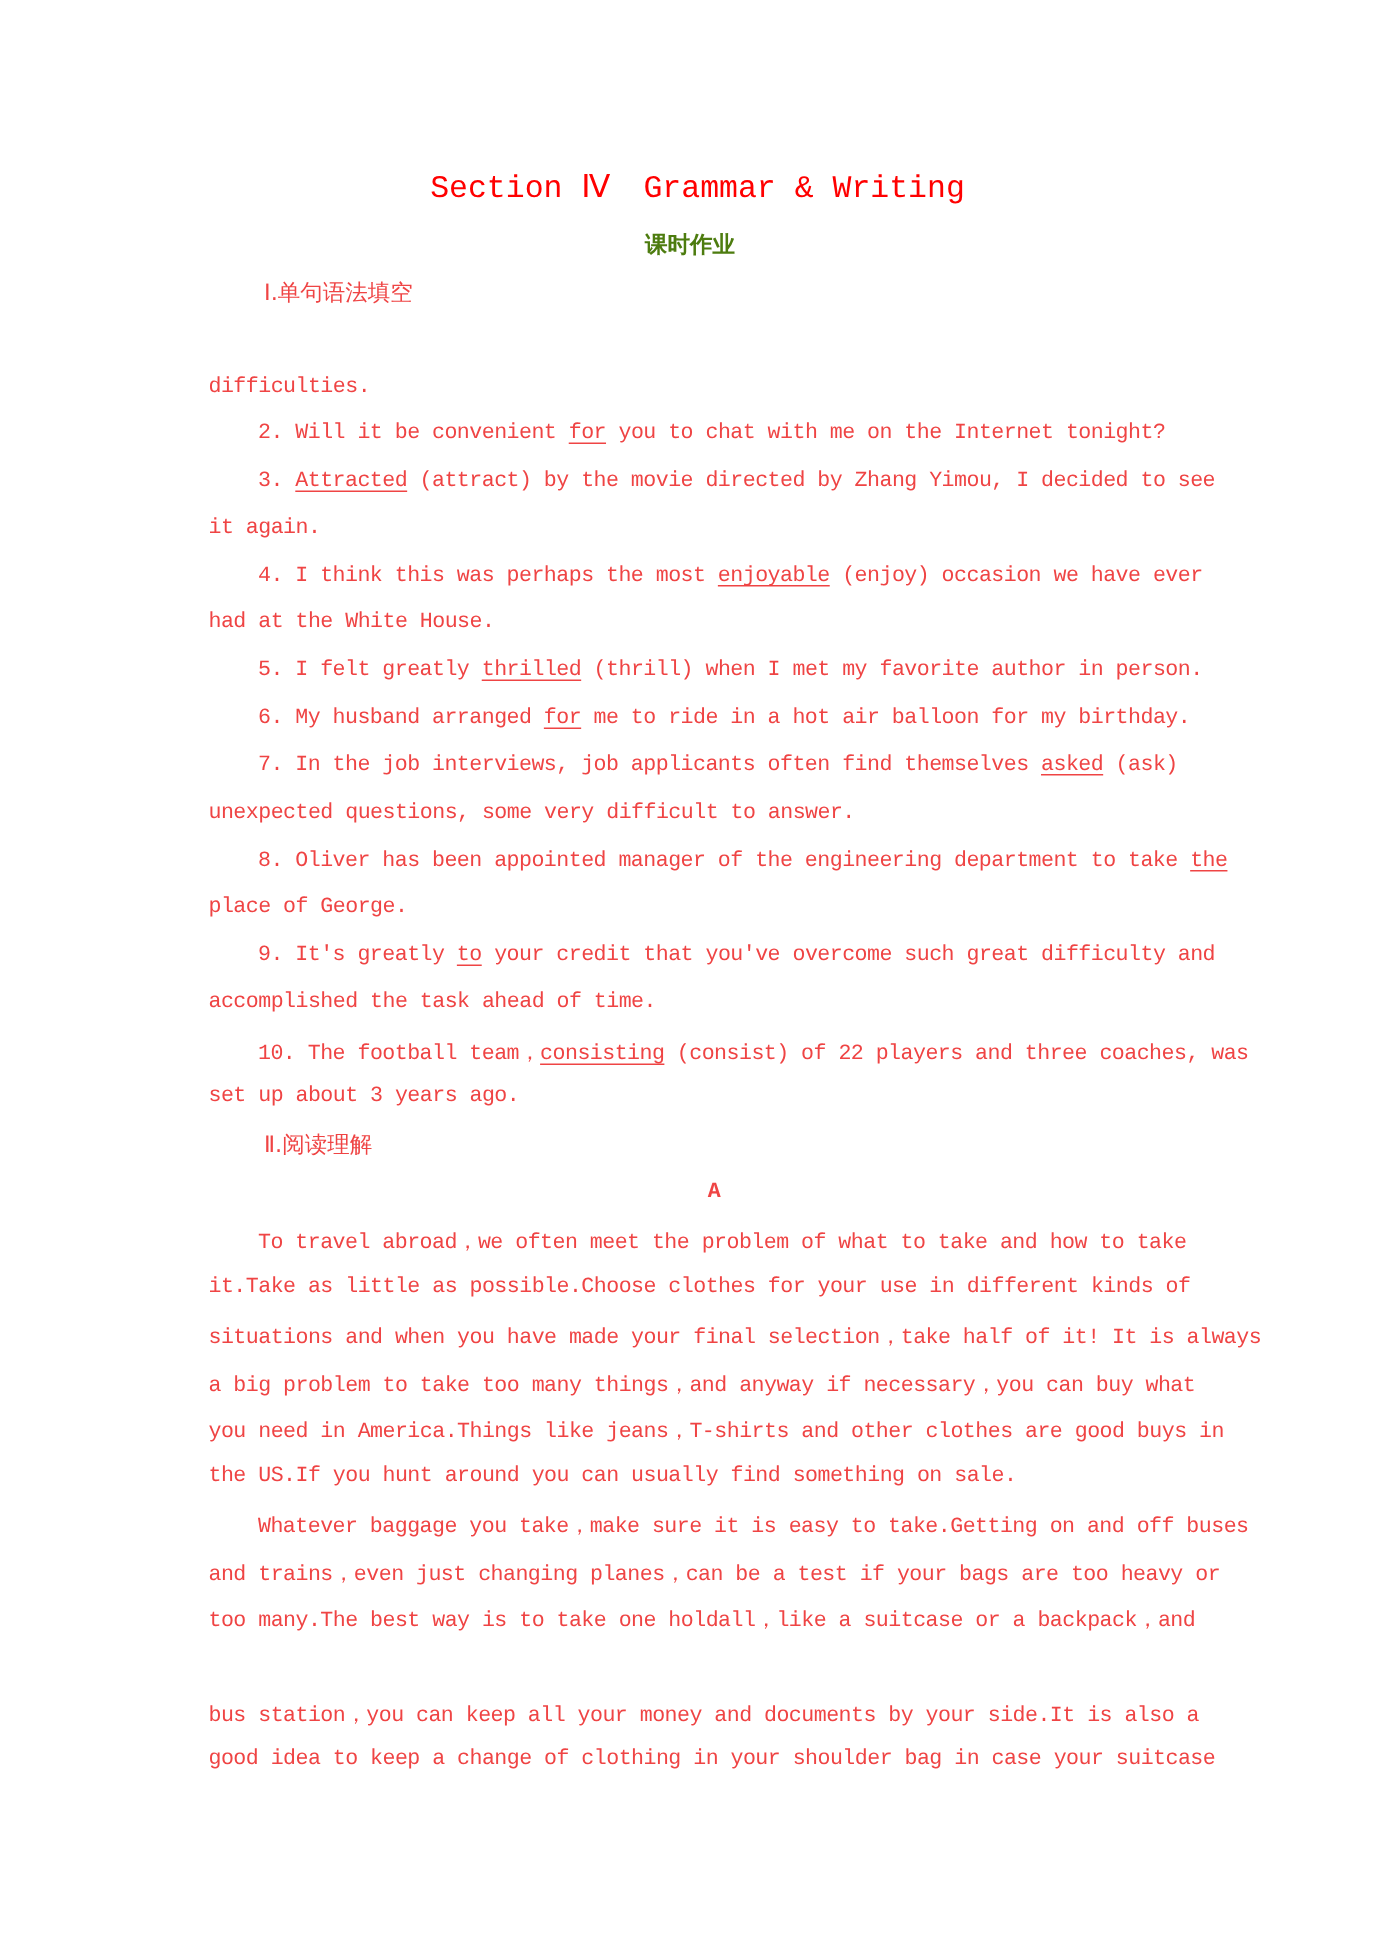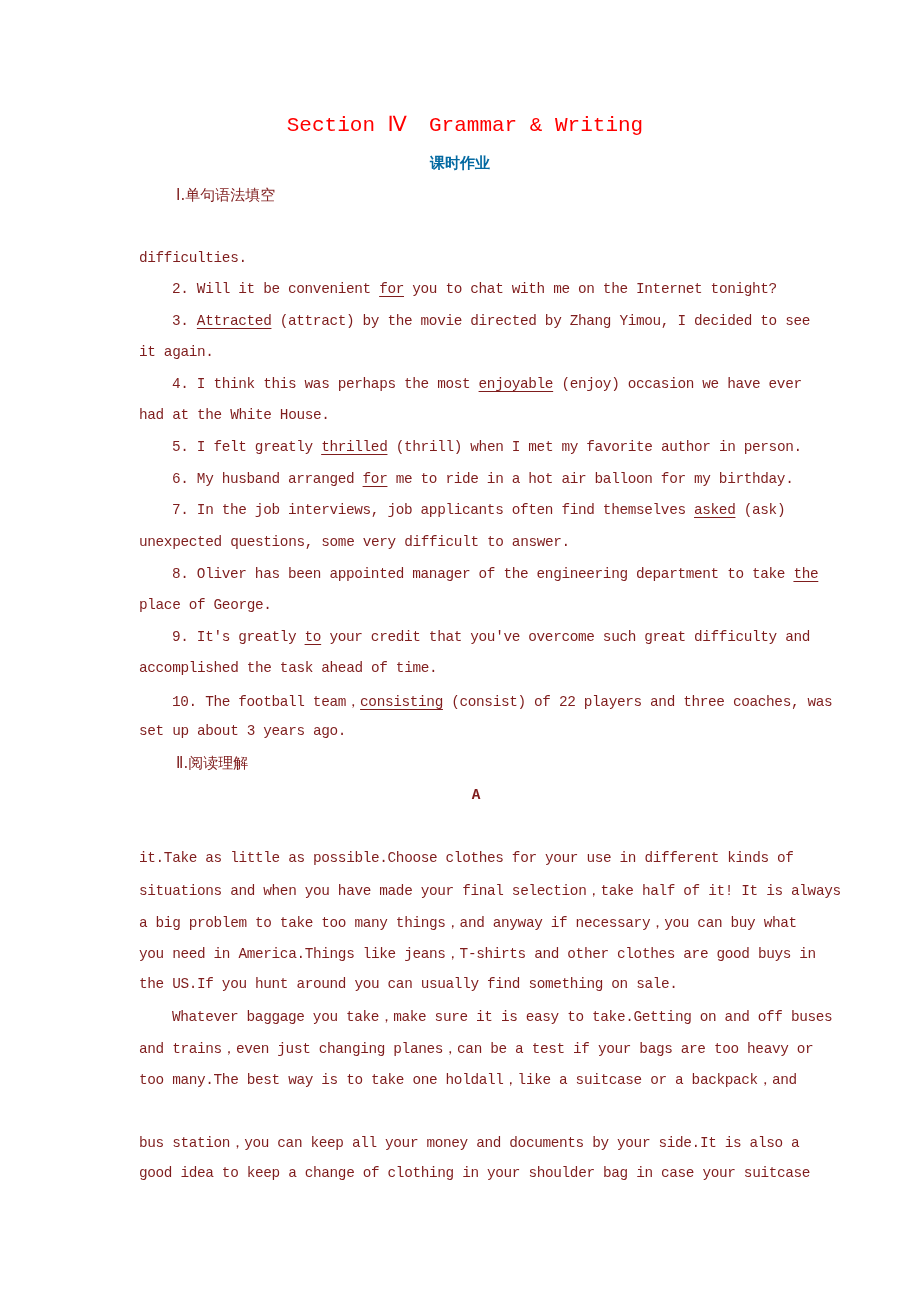--- a/index.html
+++ b/index.html
@@ -3,22 +3,22 @@
   <meta charset="utf-8">
   <style>
     html, body { margin: 0; padding: 0; background: #ffffff; }
     body { width: 920px; height: 1302px; position: relative; overflow: hidden;
            font-family: "Liberation Mono", "DejaVu Sans Mono", monospace; color: #222; }
     .page { position: absolute; left: 0; top: 0; width: 920px; height: 928px; }
     .title { position: absolute; top: 112px; left: 0; width: 930px; text-align: center;
              color: #ff0000; font-family: "Liberation Mono", monospace; font-size: 21px; letter-spacing: 0px; }
     .title .gap { display: inline-block; width: 22px; }
     .subtitle { position: absolute; top: 154px; left: 0; width: 920px; text-align: center;
-                font-family: "DejaVu Sans", sans-serif; font-size: 15px; font-weight: bold; color: #0369a1; }
-    .line { position: absolute; left: 139px; font-size: 14.4px; white-space: pre; color: #7f1d1d;
+                font-family: "DejaVu Sans", sans-serif; font-size: 15px; font-weight: bold; color: #4d7c0f; }
+    .line { position: absolute; left: 139px; font-size: 14.4px; white-space: pre; color: #ef4444;
             font-family: "Liberation Mono", monospace; letter-spacing: -0.35px; }
     .cn { font-family: "DejaVu Sans", sans-serif; font-size: 15px; letter-spacing: 0; }
     .ind { left: 172px; }
     .ind2 { left: 172px; }
     u { text-decoration: underline; text-underline-offset: 3px; }
     .center { left: 0; width: 952px; text-align: center; font-weight: bold; }
   </style>
 </head>
 <body>
 
@@ -54,20 +54,21 @@
 
   <div class="line ind" style="top:629px;"><span>9. </span><span>It's greatly </span><u>to</u><span> your credit that you've overcome such great difficulty and</span></div>
   <div class="line" style="top:660px;">accomplished the task ahead of time.</div>
 
   <div class="line ind" style="top:692px;"><span>10. </span><span>The football team，</span><u>consisting</u><span> (consist) of 22 players and three coaches, was</span></div>
   <div class="line" style="top:723px;">set up about 3 years ago.</div>
 
   <div class="line cn" style="top:754px;left:176px;">Ⅱ.阅读理解</div>
   <div class="line center" style="top:787px;">A</div>
 
+  <div class="line ind2" style="top:818px;">To travel abroad，we often meet the problem of what to take and how to take</div>
   <div class="line" style="top:850px;">it.Take as little as possible.Choose clothes for your use in different kinds of</div>
   <div class="line" style="top:881px;">situations and when you have made your final selection，take half of it! It is always</div>
   <div class="line" style="top:913px;">a big problem to take too many things，and anyway if necessary，you can buy what</div>
   <div class="line" style="top:944px;">you need in America.Things like jeans，T-shirts and other clothes are good buys in</div>
   <div class="line" style="top:976px;">the US.If you hunt around you can usually find something on sale.</div>
   <div class="line ind2" style="top:1007px;">Whatever baggage you take，make sure it is easy to take.Getting on and off buses</div>
   <div class="line" style="top:1039px;">and trains，even just changing planes，can be a test if your bags are too heavy or</div>
   <div class="line" style="top:1070px;">too many.The best way is to take one holdall，like a suitcase or a backpack，and</div>
   <div class="line" style="top:1133px;">bus station，you can keep all your money and documents by your side.It is also a</div>
   <div class="line" style="top:1165px;">good idea to keep a change of clothing in your shoulder bag in case your suitcase</div>

